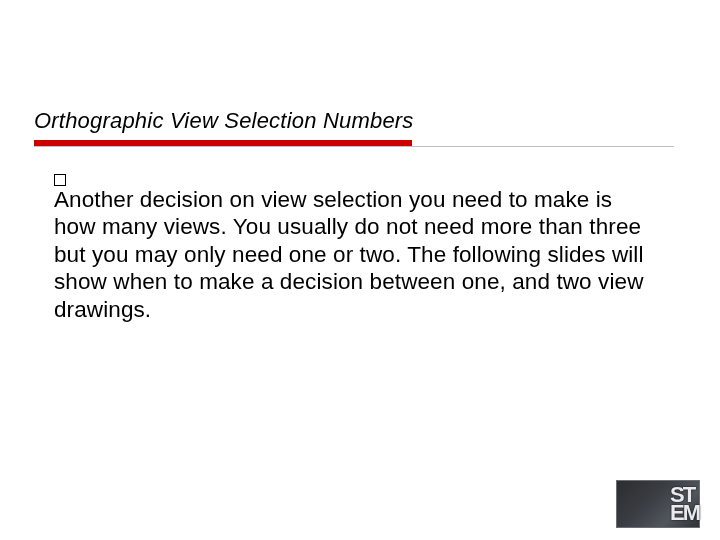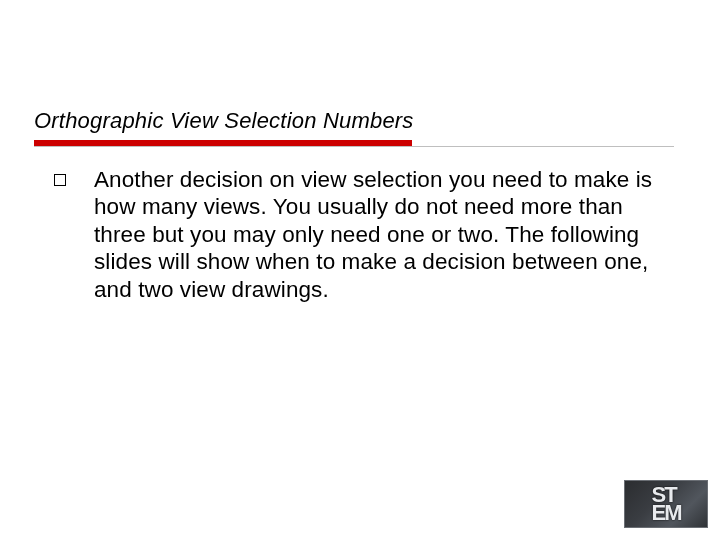--- a/index.html
+++ b/index.html
@@ -43,48 +43,49 @@
   }
   .content {
     position: absolute;
     left: 54px;
     top: 166px;
     width: 600px;
   }
   .bullet-row {
     display: flex;
     align-items: flex-start;
+    flex-direction: column;
   }
   .bullet {
     width: 12px;
     height: 12px;
     border: 1.5px solid #000;
     box-sizing: border-box;
     margin-top: 8px;
     margin-right: 28px;
     flex: 0 0 auto;
   }
   .body-text {
     font-size: 22.5px;
     line-height: 1.22;
     color: #000;
     letter-spacing: 0.1px;
   }
   .logo {
     position: absolute;
-    right: 12px;
+    right: 20px;
     bottom: 12px;
     width: 84px;
     height: 48px;
     background: linear-gradient(135deg,#2b2d30 0%, #3a3d42 40%, #51565d 70%, #2f3236 100%);
     border: 1px solid #6a6e74;
     box-sizing: border-box;
     display: flex;
     align-items: center;
-    justify-content: center;
+    justify-content: flex-end;
     color: #e8eaed;
     font-family: Arial, sans-serif;
     font-weight: 900;
     font-size: 22px;
     letter-spacing: -2px;
     text-shadow: 0 0 2px #000;
   }
   .logo .l1 { display:block; line-height:0.82; }
 </style>
 </head>

